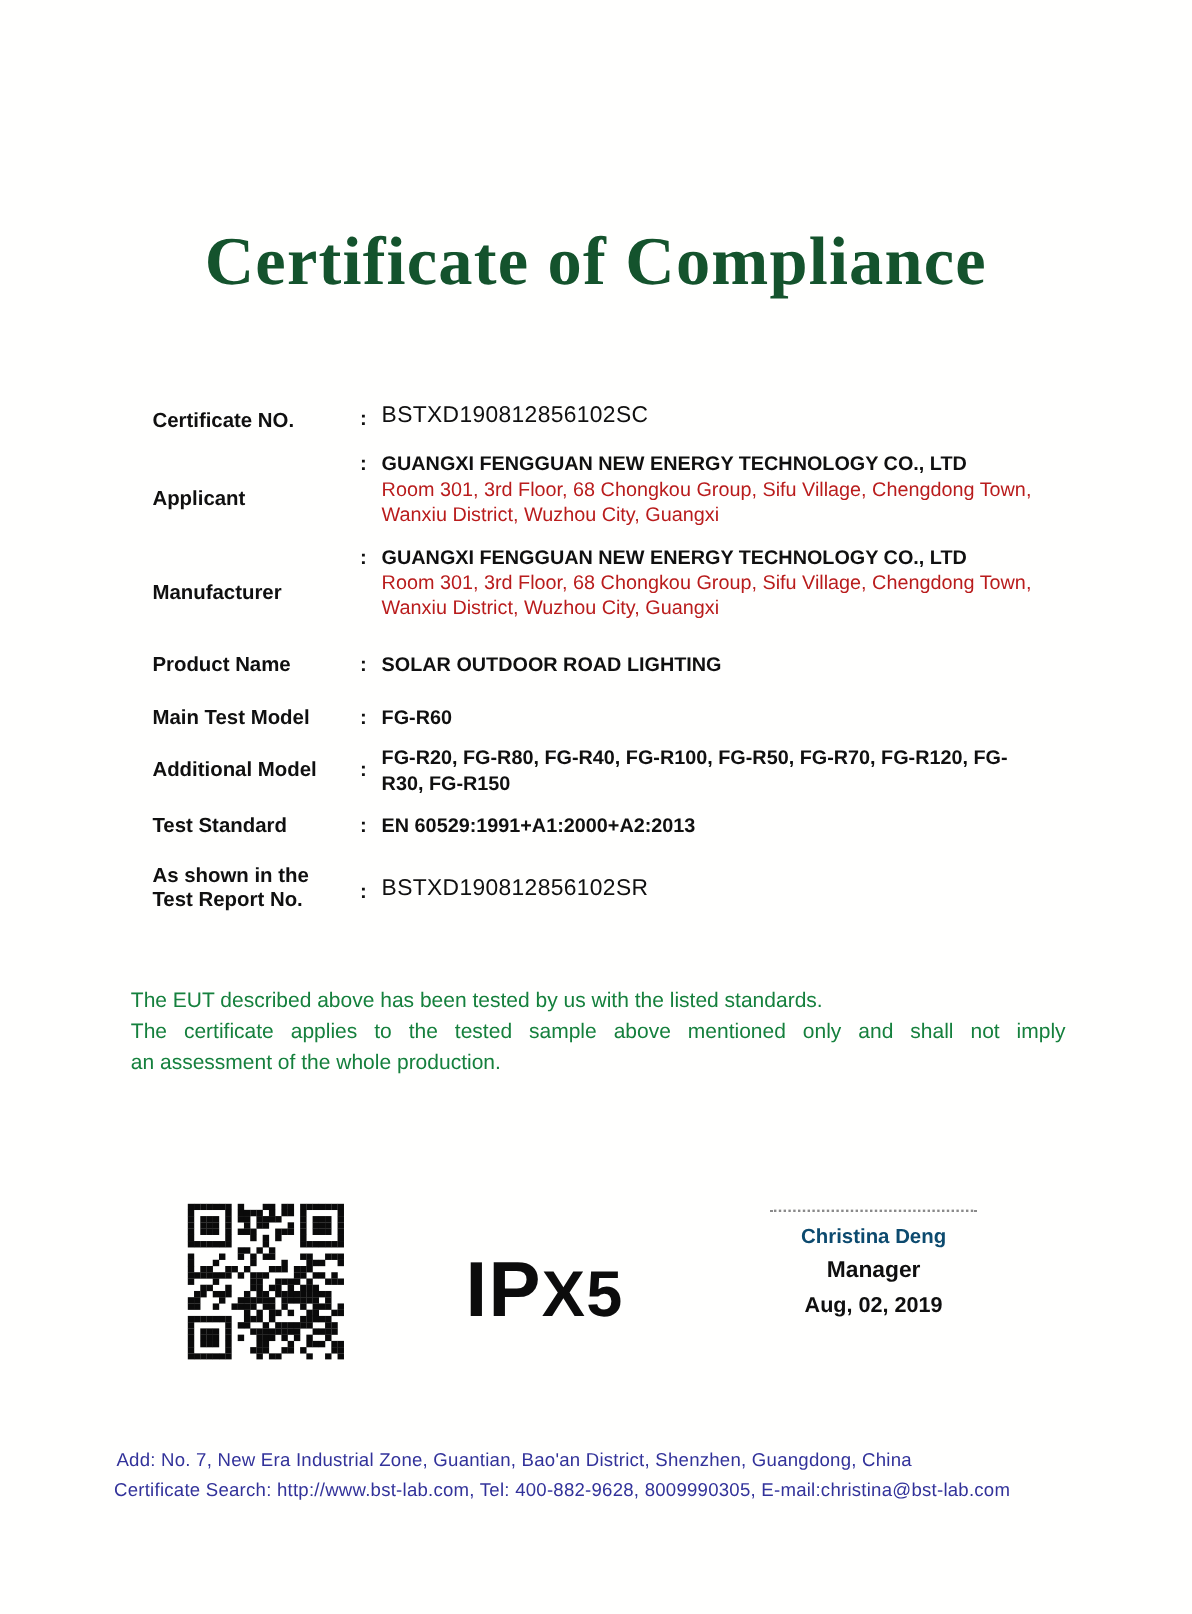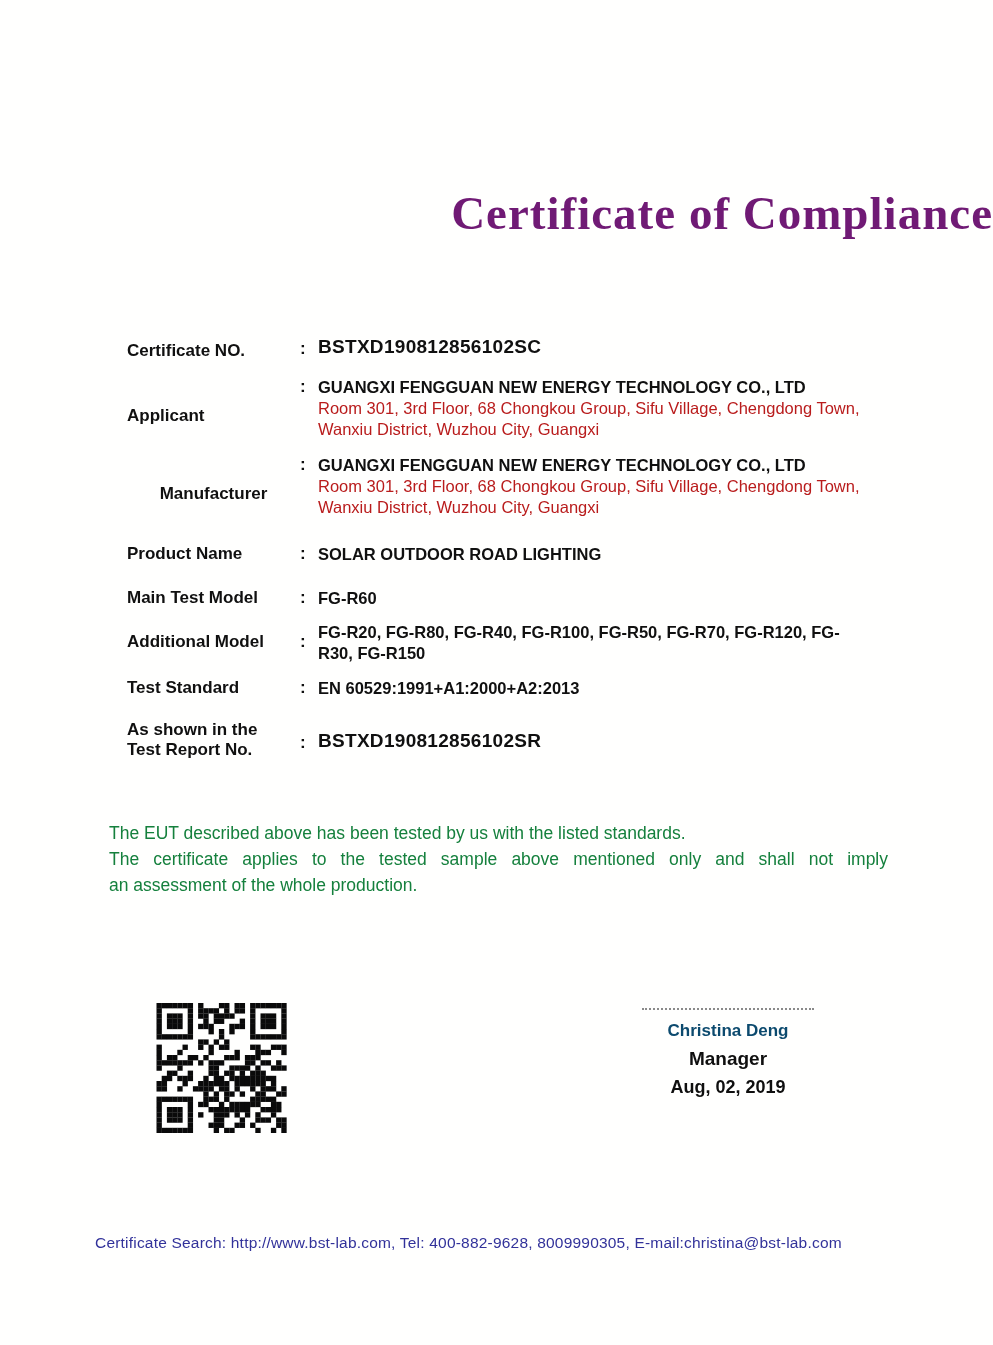--- a/index.html
+++ b/index.html
@@ -4,46 +4,46 @@
 <style>
   html,body { margin:0; padding:0; background:#ffffff; }
   #page {
     position:relative; width:993px; height:1345px; background:#fffffe;
     font-family:"Liberation Sans","DejaVu Sans",sans-serif; color:#141414;
     overflow:hidden;
   }
   
   .cert-title {
     position:absolute; top:186px; left:0; width:100%;
-    text-align:right;
+    text-align:center;
     font-family:"Liberation Serif","DejaVu Serif",serif;
-    font-weight:bold; font-size:47px; letter-spacing:1px;
-    color:#701a75;
+    font-weight:bold; font-size:57px; letter-spacing:1px;
+    color:#14532d;
   }
   
   .row { position:absolute; left:127px; width:762px; }
   .row .label {
     position:absolute; left:0; top:0; width:173px;
     font-size:17px; font-weight:bold; line-height:20px; color:#101010;
   }
   .row .colon {
     position:absolute; left:173px; top:0;
     font-size:17px; font-weight:bold; color:#101010;
   }
   .row .value {
     position:absolute; left:191px; top:0; width:571px;
     font-size:16.5px; line-height:21px; color:#101010;
   }
-  .value.big { font-size:19px; font-weight:bold; letter-spacing:0.3px; }
+  .value.big { font-size:19px; font-weight:normal; letter-spacing:0.3px; }
   .value .company { font-weight:bold; display:block; }
   .value .addr { color:#b91c1c; display:block; }
   .value.bold { font-weight:bold; }
   #row-cert-no   { top:336px; } #row-cert-no .label { top:5px; } #row-cert-no .colon { top:3px; }
   #row-applicant { top:377px; } #row-applicant .label { top:29px; }
-  #row-manufacturer { top:455px; } #row-manufacturer .label { top:29px;text-align:center; }
+  #row-manufacturer { top:455px; } #row-manufacturer .label { top:29px; }
   #row-product   { top:544px; }
   #row-model     { top:588px; }
   #row-addmodel  { top:622px; } #row-addmodel .label { top:10px; } #row-addmodel .colon { top:10px; }
   #row-addmodel .value { width:545px; }
   #row-standard  { top:678px; }
   #row-report    { top:720px; } #row-report .label { width:140px; }
   #row-report .colon { top:13px; } #row-report .value { top:10px; }
   
   .statement {
     position:absolute; left:109px; top:820px; width:779px;
@@ -472,23 +472,27 @@
       <rect x="119.60" y="119.60" width="5.35" height="5.35"></rect>
       <rect x="124.80" y="119.60" width="5.35" height="5.35"></rect>
       <rect x="57.20" y="124.80" width="5.35" height="5.35"></rect>
       <rect x="67.60" y="124.80" width="5.35" height="5.35"></rect>
       <rect x="72.80" y="124.80" width="5.35" height="5.35"></rect>
       <rect x="98.80" y="124.80" width="5.35" height="5.35"></rect>
       <rect x="114.40" y="124.80" width="5.35" height="5.35"></rect>
       <rect x="124.80" y="124.80" width="5.35" height="5.35"></rect>
     </svg>
 
+  <div class="ip-rating">
+    <span class="ip-big">IP</span><span class="ip-small">X5</span>
+  </div>
 
   <div class="signature">
     <div class="sig-line"></div>
     <div class="sig-name">Christina Deng</div>
     <div class="sig-role">Manager</div>
     <div class="sig-date">Aug, 02, 2019</div>
   </div>
 
+  <div class="footer-addr">Add: No. 7, New Era Industrial Zone, Guantian, Bao'an District, Shenzhen, Guangdong, China</div>
   <div class="footer-contact">Certificate Search: http://www.bst-lab.com, Tel: 400-882-9628, 8009990305, E-mail:christina@bst-lab.com</div>
 
 </div>
 
 </body></html>

